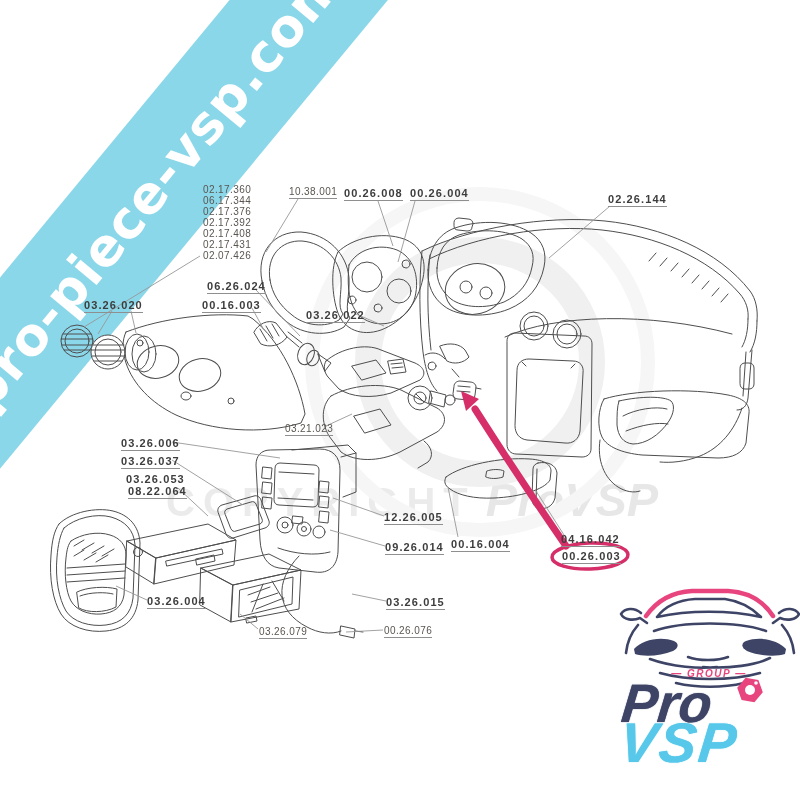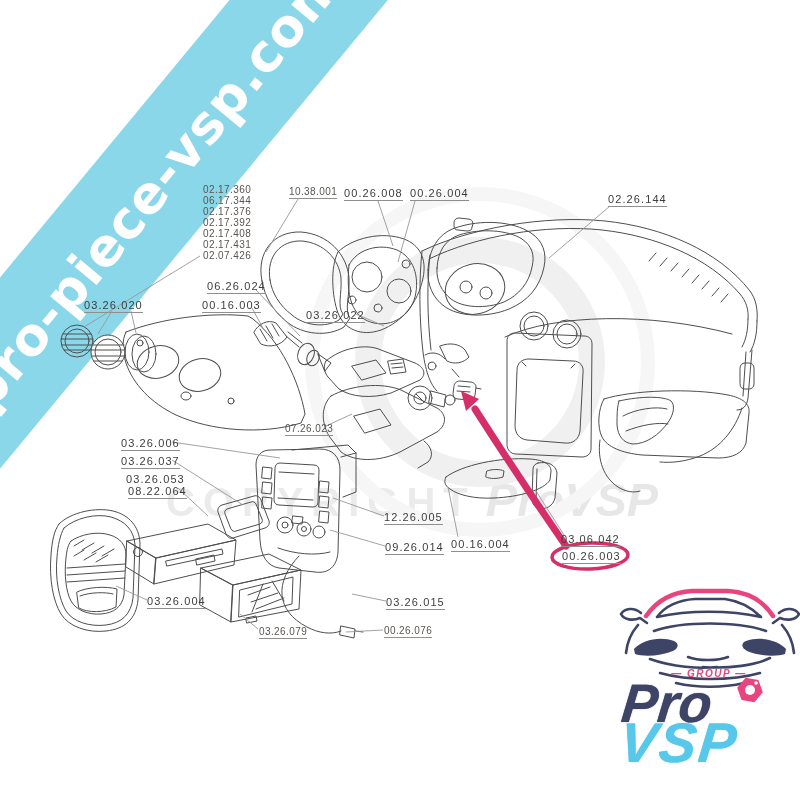--- a/index.html
+++ b/index.html
@@ -12,21 +12,21 @@
   .banner span{font-family:"DejaVu Sans",sans-serif;font-weight:bold;font-size:52px;
           color:#ffffff;letter-spacing:1px;white-space:nowrap;}
   
   .wm{position:absolute;left:166px;top:472px;z-index:2;display:flex;align-items:baseline;
       white-space:nowrap;}
   .wm .c{font-size:40px;font-weight:bold;letter-spacing:8px;color:rgba(70,70,70,.11);}
   .wm .p{font-size:47px;font-weight:bold;font-style:italic;color:rgba(70,70,70,.13);
          margin-left:10px;}
   svg.art{position:absolute;left:0;top:0;z-index:3;}
   
-  .pl{position:absolute;z-index:4;font-size:11px;font-weight:400;letter-spacing:1.1px;
+  .pl{position:absolute;z-index:4;font-size:11px;font-weight:700;letter-spacing:1.1px;
       color:#3d3d3d;white-space:nowrap;line-height:1.1;}
   .pl.reg{font-weight:400;font-size:10px;letter-spacing:.4px;color:#5a5550;text-align:center;}
   .pl.ul{border-bottom:1px solid #8f8f8f;padding-bottom:1px;}
   
   .logo-group{position:absolute;left:664px;top:668px;width:90px;text-align:center;z-index:5;
       font-size:10px;font-weight:bold;font-style:italic;letter-spacing:1.5px;color:#e8457f;}
   .logo-pro{position:absolute;left:622px;top:672px;z-index:5;font-size:54px;font-weight:bold;
       font-style:italic;color:#3e4466;transform:skewX(-6deg);text-shadow:0 0 1px #3e4466;}
   .logo-vsp{position:absolute;left:620px;top:710px;z-index:5;font-size:56px;font-weight:bold;
       font-style:italic;color:#57c7ea;transform:skewX(-6deg);letter-spacing:2px;
@@ -239,29 +239,29 @@
   <div class="pl reg" style="left:203px;top:239px">02.17.431</div>
   <div class="pl reg" style="left:203px;top:250px">02.07.426</div>
   <div class="pl reg ul" style="left:289px;top:186px">10.38.001</div>
   <div class="pl ul" style="left:344px;top:187px">00.26.008</div>
   <div class="pl ul" style="left:410px;top:187px">00.26.004</div>
   <div class="pl ul" style="left:608px;top:193px">02.26.144</div>
   <div class="pl ul" style="left:207px;top:280px">06.26.024</div>
   <div class="pl ul" style="left:202px;top:299px">00.16.003</div>
   <div class="pl ul" style="left:306px;top:309px">03.26.022</div>
   <div class="pl ul" style="left:84px;top:299px">03.26.020</div>
-  <div class="pl reg ul" style="left:285px;top:423px">07.26.023</div>
+  <div class="pl reg ul" style="left:285px;top:423px">03.21.023</div>
   <div class="pl ul" style="left:121px;top:437px">03.26.006</div>
   <div class="pl ul" style="left:121px;top:455px">03.26.037</div>
   <div class="pl" style="left:126px;top:473px">03.26.053</div>
   <div class="pl ul" style="left:128px;top:485px">08.22.064</div>
   <div class="pl ul" style="left:384px;top:511px">12.26.005</div>
   <div class="pl ul" style="left:385px;top:541px">09.26.014</div>
   <div class="pl ul" style="left:451px;top:538px">00.16.004</div>
-  <div class="pl ul" style="left:561px;top:533px">03.06.042</div>
+  <div class="pl ul" style="left:561px;top:533px">04.16.042</div>
   <div class="pl ul" style="left:562px;top:550px">00.26.003</div>
   <div class="pl ul" style="left:147px;top:595px">03.26.004</div>
   <div class="pl reg ul" style="left:259px;top:626px">03.26.079</div>
   <div class="pl ul" style="left:386px;top:596px">03.26.015</div>
   <div class="pl reg ul" style="left:384px;top:625px">00.26.076</div>
 
   <svg style="position:absolute;left:605px;top:578px;z-index:5" width="200" height="140" viewBox="605 578 200 140">
     <g fill="none" stroke="#3e4466" stroke-width="2.6" stroke-linecap="round" stroke-linejoin="round">
       <path d="M646,616 C658,599 673,592 692,591 L728,591 C747,592 762,599 773,616" stroke="#e8457f" stroke-width="4.5"></path>
       <path d="M657,617 C666,605 679,600 695,599 L725,599 C740,601 751,607 761,617 C730,610 688,610 657,617 Z"></path>

